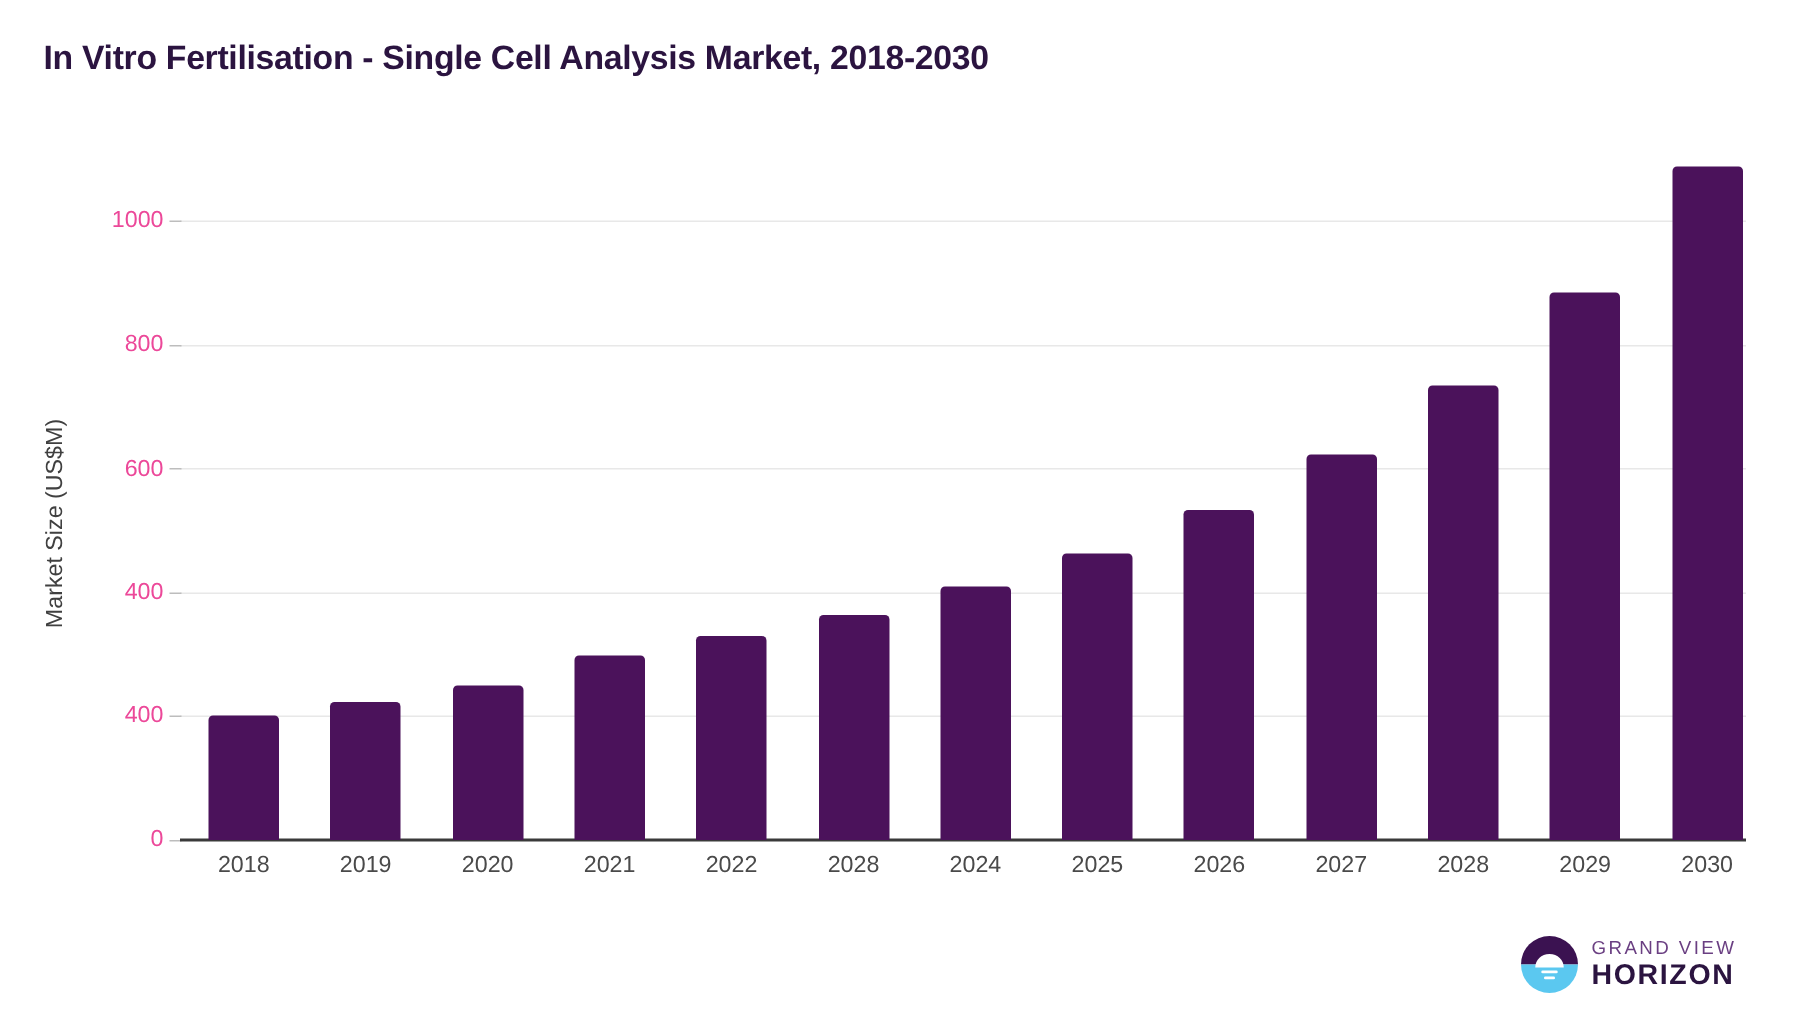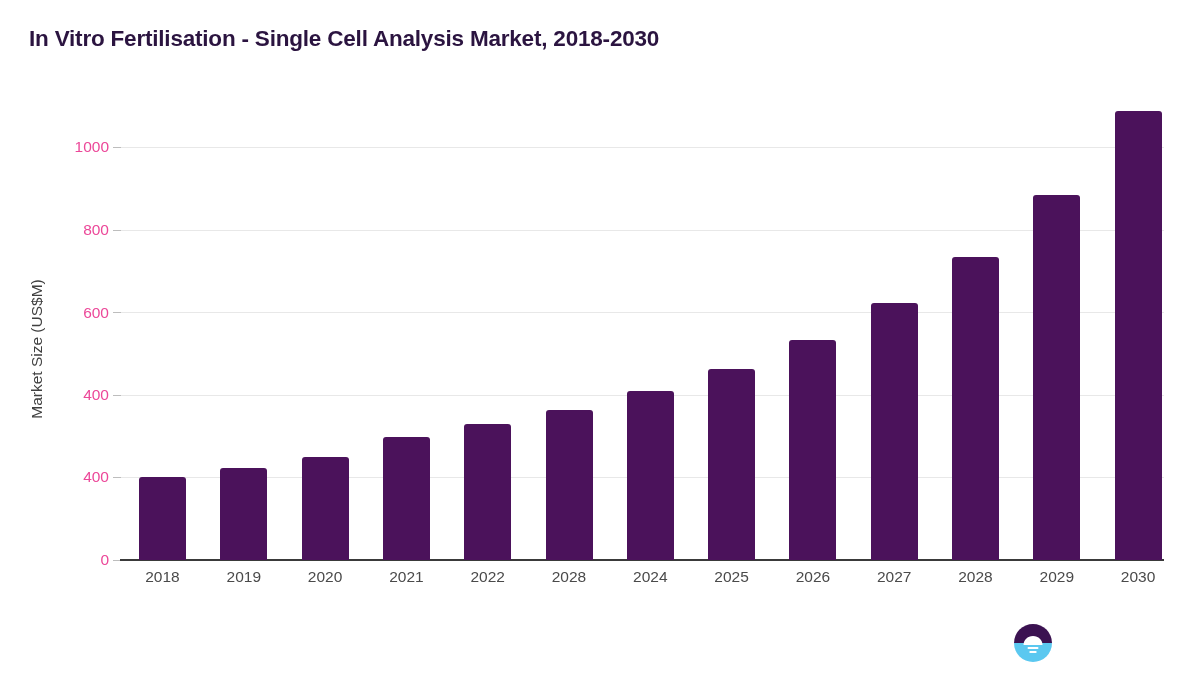--- a/index.html
+++ b/index.html
@@ -229,15 +229,19 @@
           </clipPath>
       </defs>
       <g clip-path="url(#circclip)">
         <rect x="0" y="0" width="40" height="20" fill="#3b1251"></rect>
         <rect x="0" y="20" width="40" height="20" fill="#5bc8f0"></rect>
         <path d="M20 13 C 25.5 13 29.5 17 29.5 22 L 10.5 22 C 10.5 17 14.5 13 20 13 Z" fill="#ffffff"></path>
         <rect x="14.5" y="24" width="11" height="1.9" rx="0.95" fill="#ffffff"></rect>
         <rect x="16.3" y="28" width="7.4" height="1.9" rx="0.95" fill="#ffffff"></rect>
       </g>
     </svg>
+    <div class="logo-text">
+      <div class="line1">GRAND VIEW</div>
+      <div class="line2">HORIZON</div>
+    </div>
   </div>
 
 </div>
 
 </body></html>

